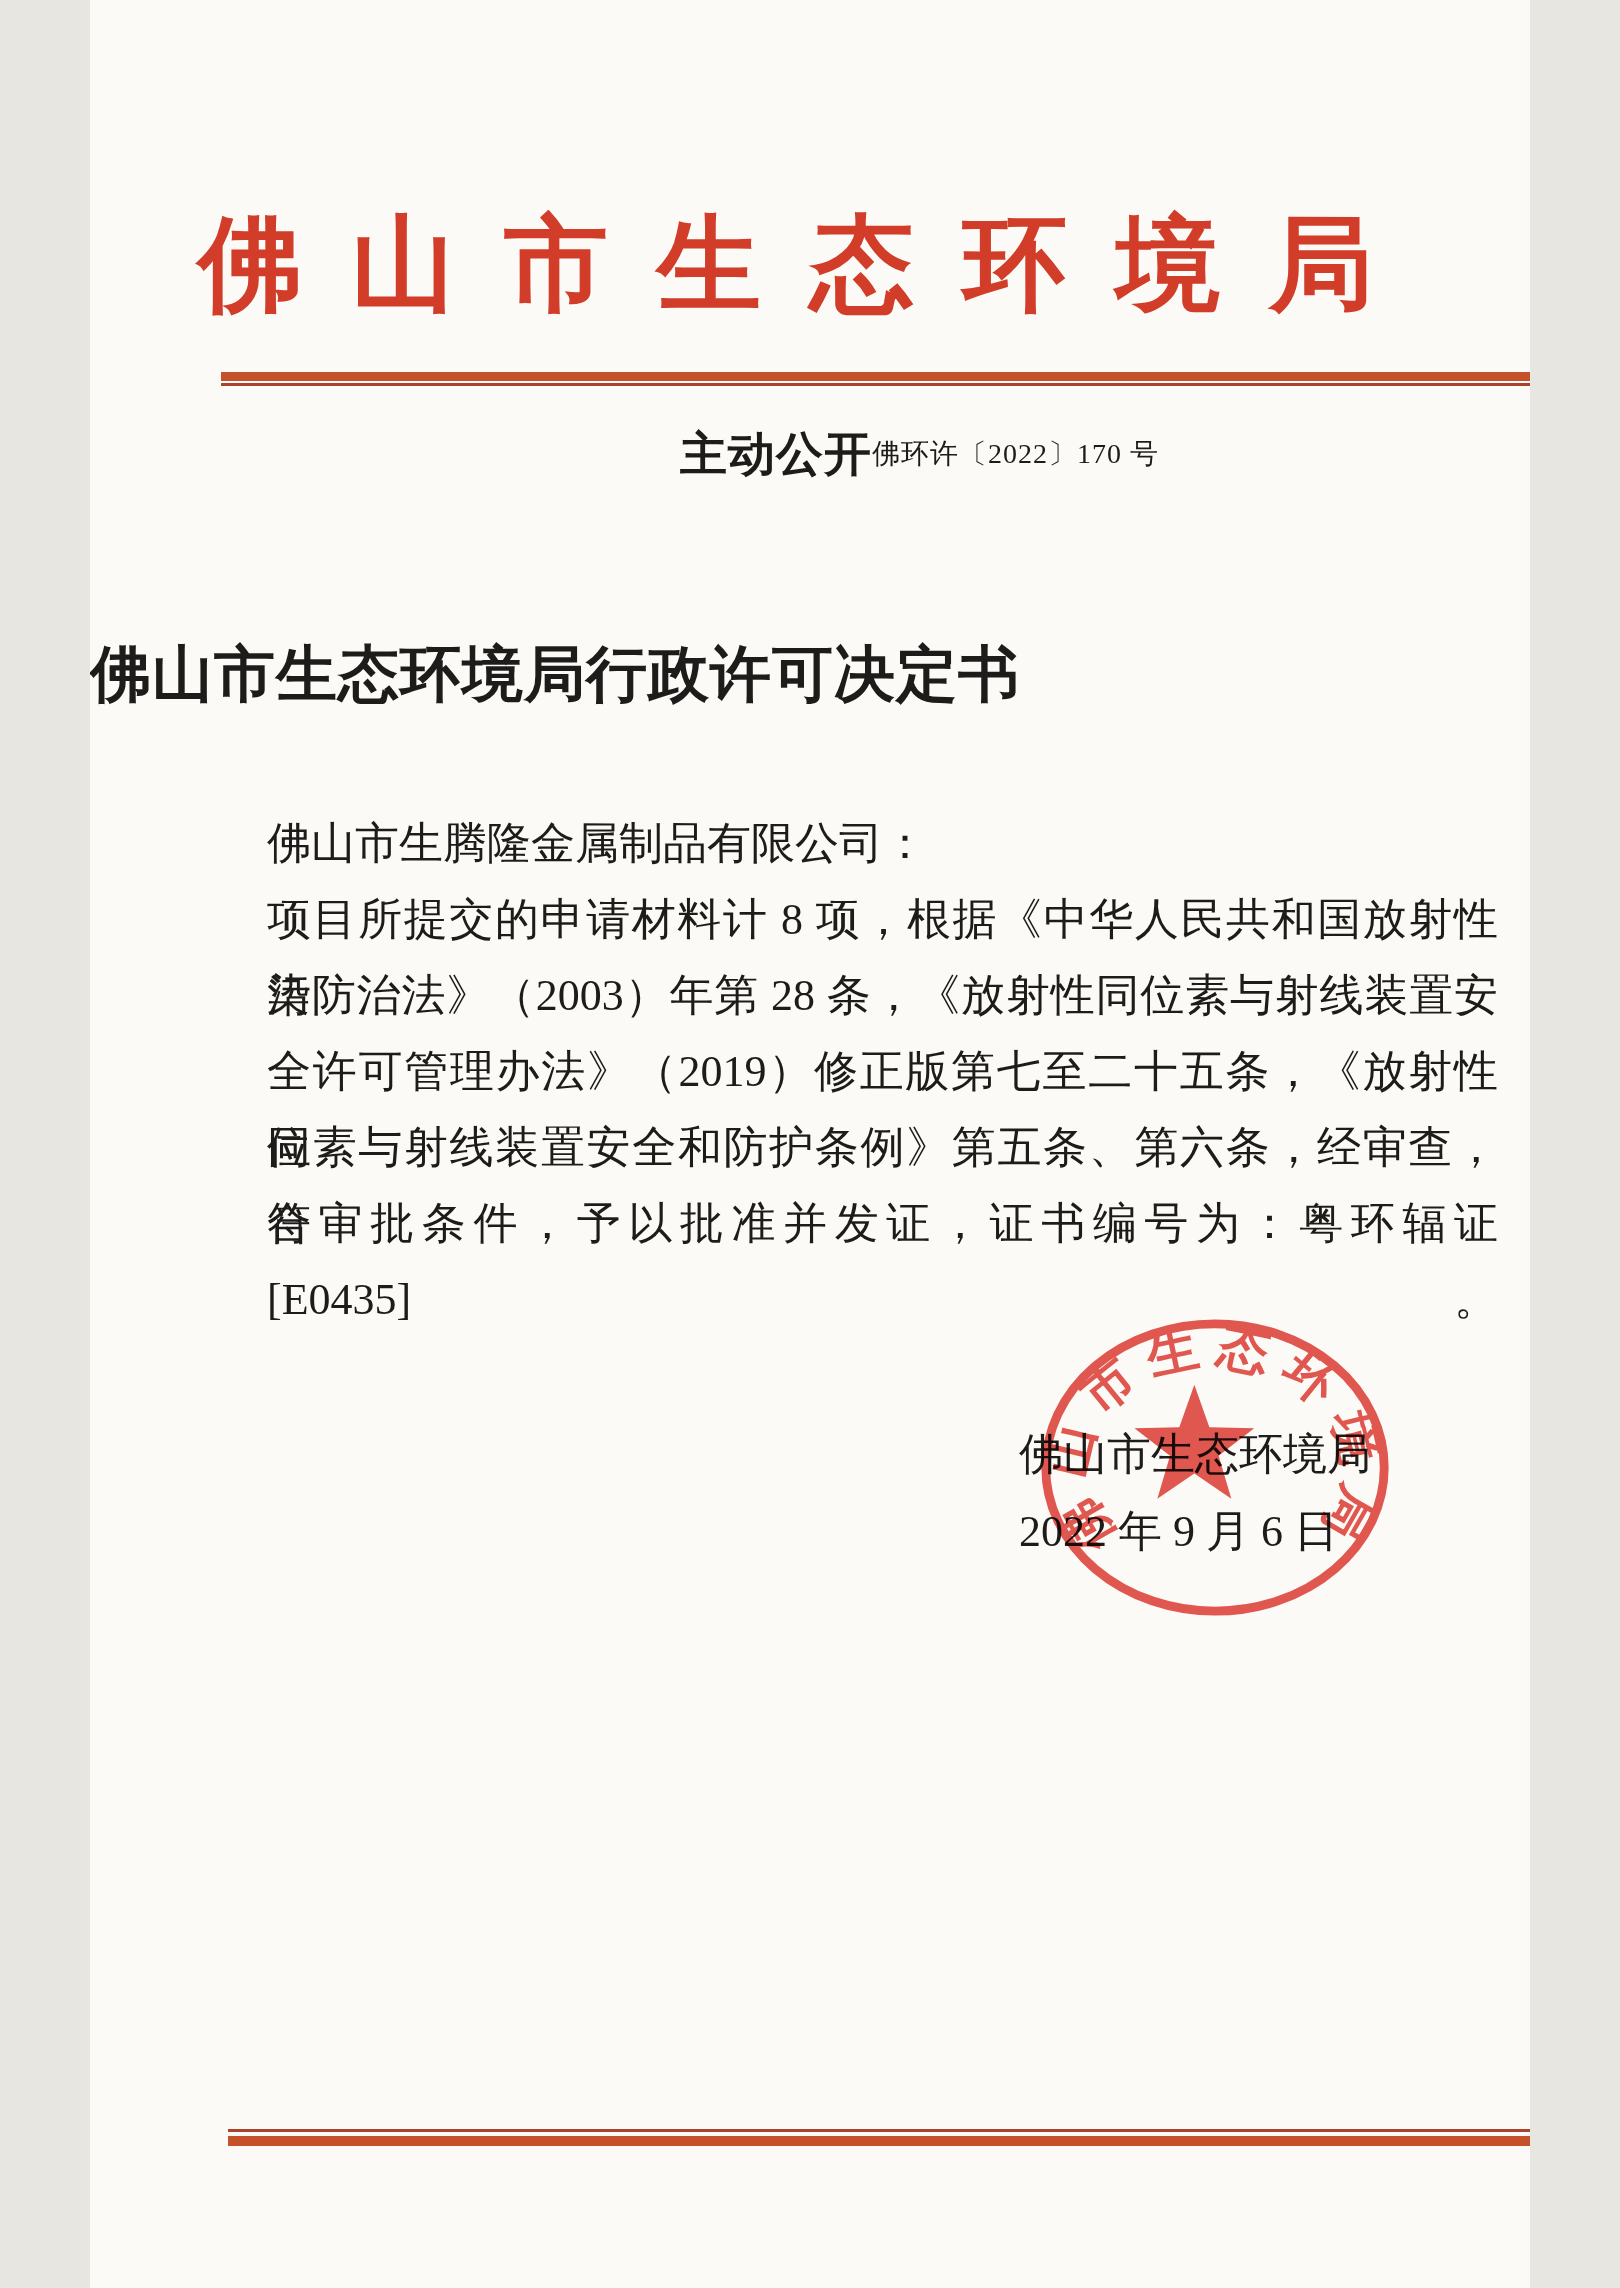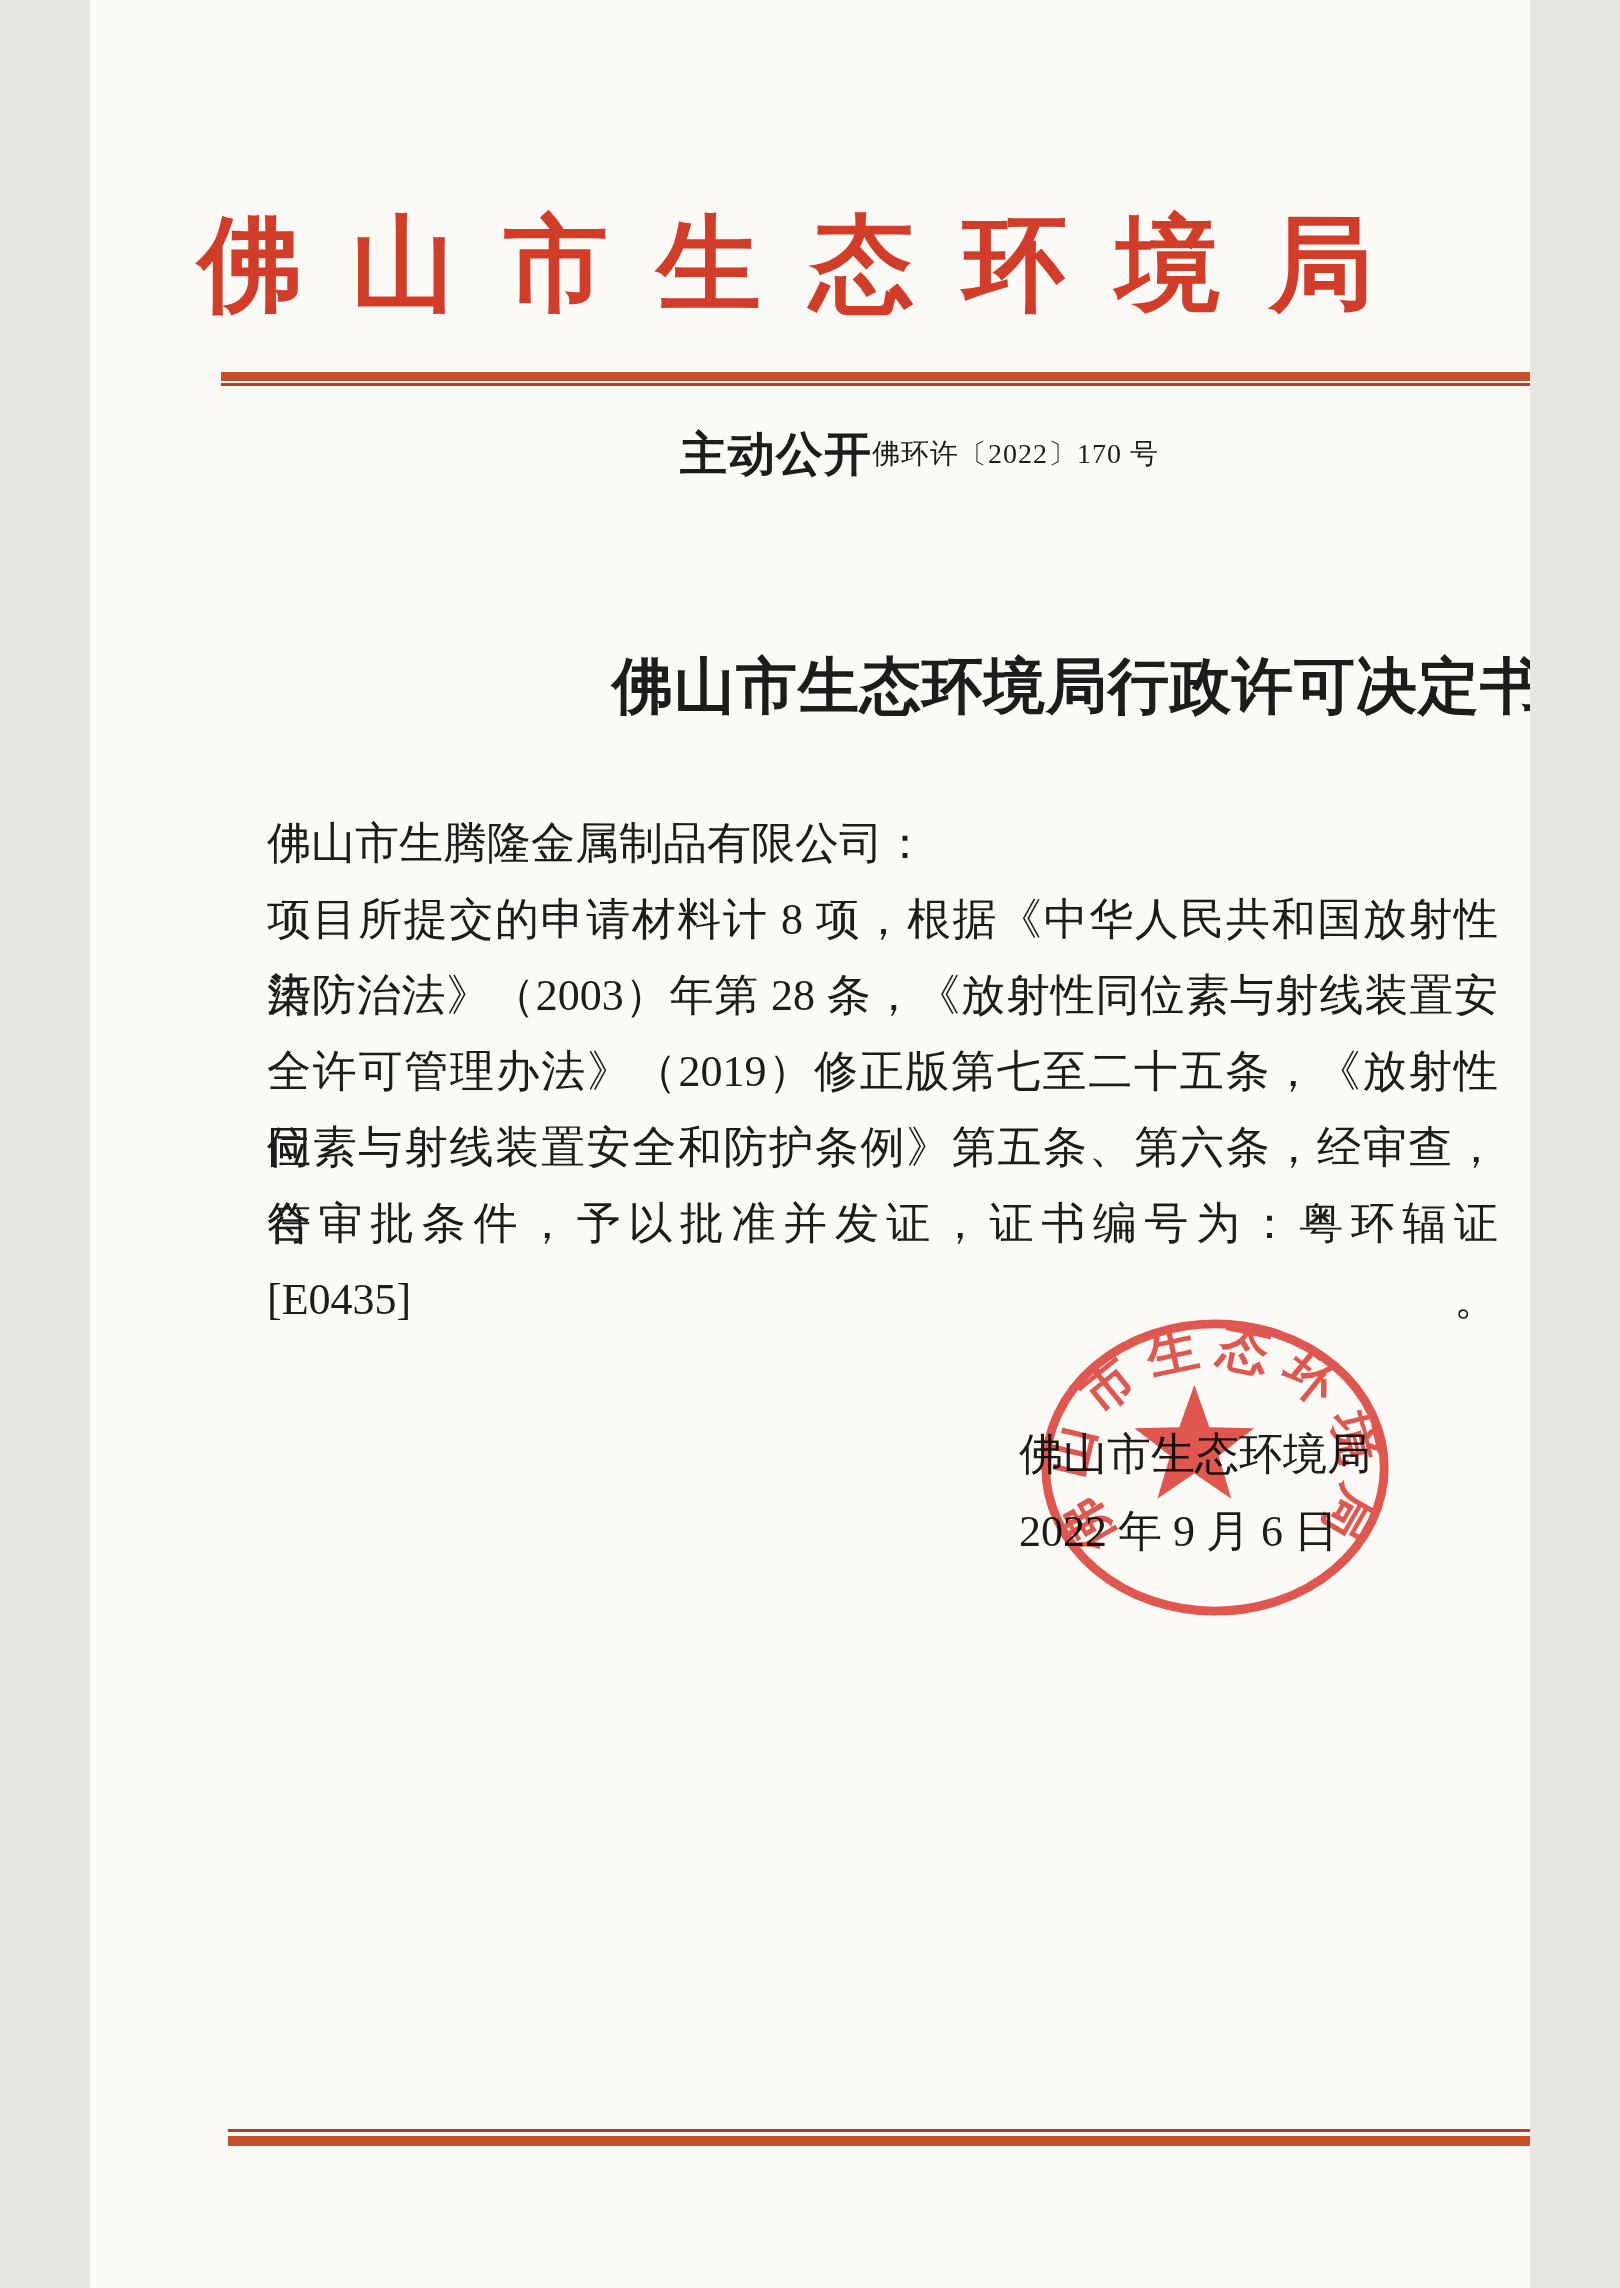--- a/index.html
+++ b/index.html
@@ -45,25 +45,25 @@
     letter-spacing:1px;
   }
   .doc-number{
     margin-right:23px;
     font-size:28px;line-height:51px;
     letter-spacing:1px;
     white-space:nowrap;
   }
   .doc-title{
     position:absolute;top:642px;left:0;width:100%;
-    margin:12px;
+    margin:0;
     font-size:61px;line-height:65px;
     font-weight:bold;
     letter-spacing:1px;
-    text-align:right;
+    text-align:left;
     white-space:nowrap;
   }
   .body-text{
     position:absolute;top:806px;left:177px;width:1231px;
     font-size:44px;
   }
   .body-text .line{
     height:76px;line-height:76px;
     white-space:nowrap;
   }

